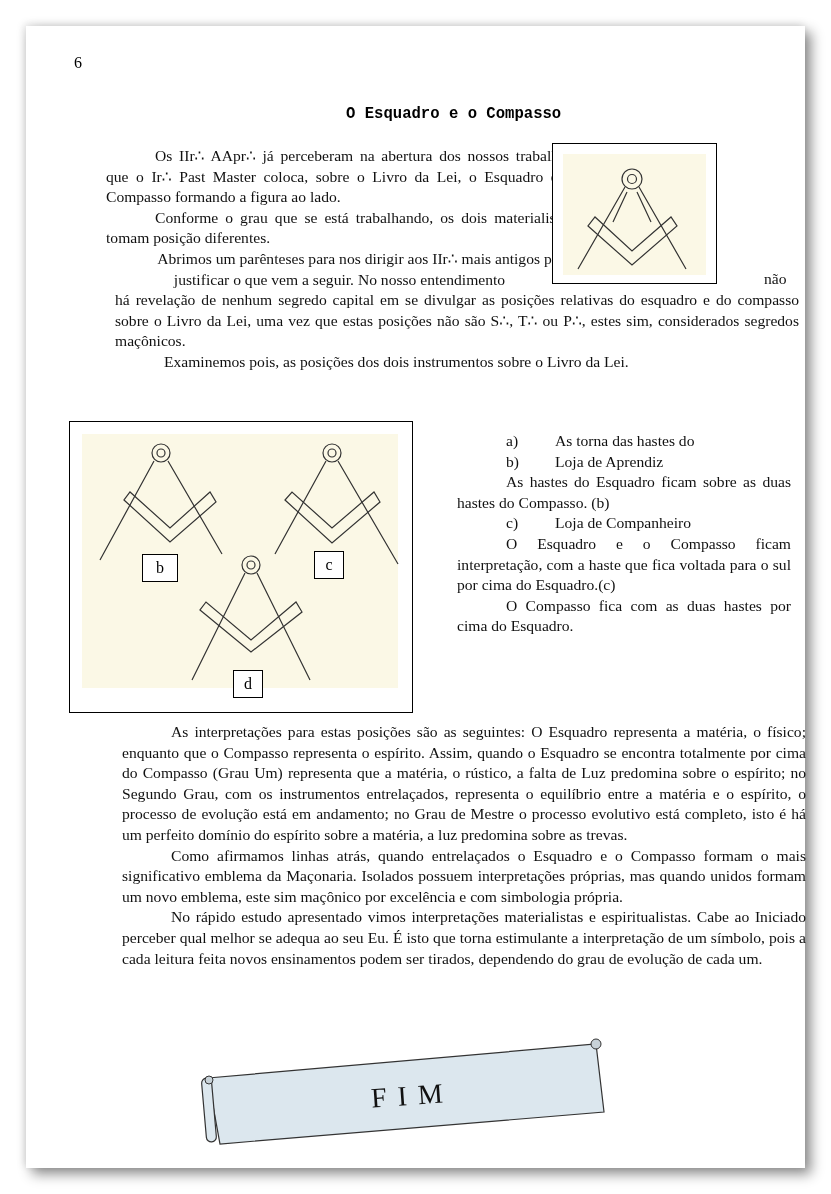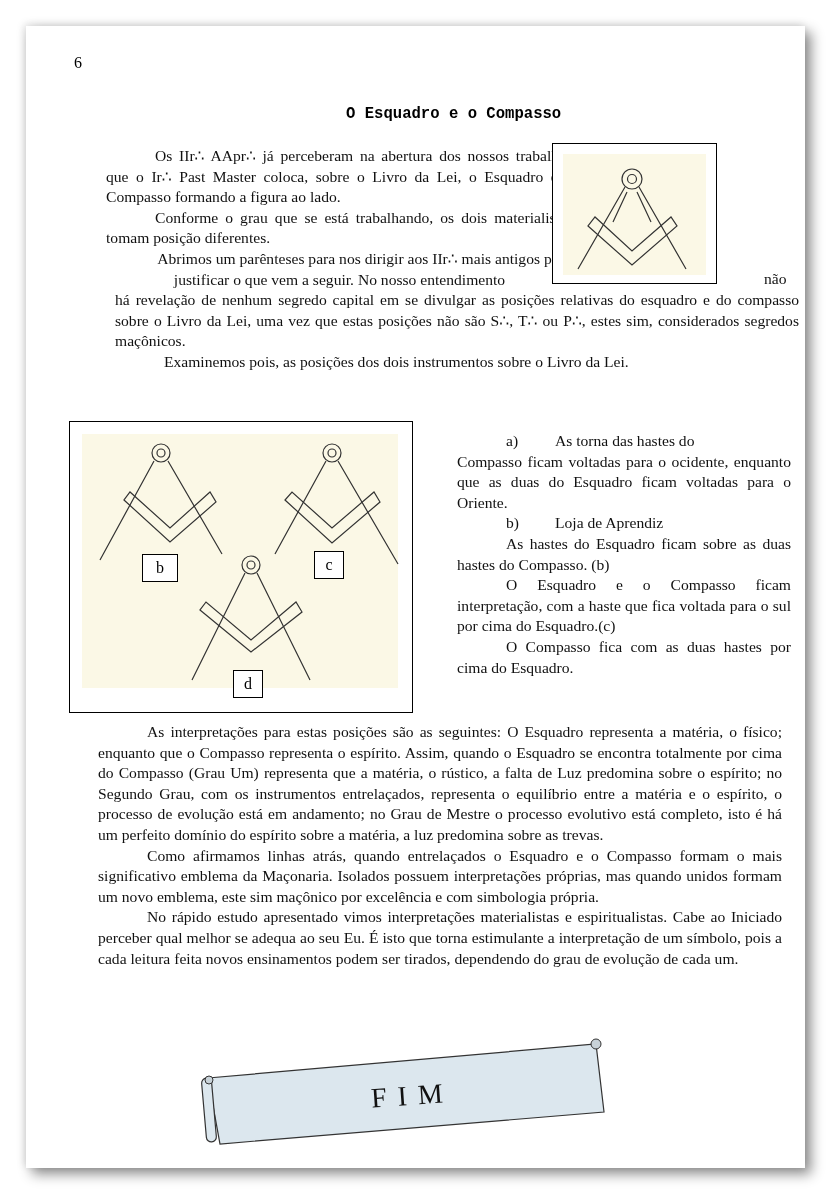--- a/index.html
+++ b/index.html
@@ -82,28 +82,28 @@
         </g>
       </g>
     </svg>
     <div class="lbl" style="left:72px; top:132px; width:34px; height:26px; line-height:26px;">b</div>
     <div class="lbl" style="left:244px; top:129px; width:28px; height:26px; line-height:26px;">c</div>
     <div class="lbl" style="left:163px; top:248px; width:28px; height:26px; line-height:26px;">d</div>
   </div>
 
   <div class="block txt" style="left:399px; top:405px; width:334px;">
     <p class="item-head" style="text-align:justify;"><span class="letter">a)</span><span>As torna das hastes do</span></p>
-    <p class="noind">Compasso ficam voltadas para o ocidente, enquanto que as duas do Esquadro ficam voltadas para o Oriente.</p>
     <p class="item-head"><span class="letter">b)</span><span>Loja de Aprendiz</span></p>
     <p>As hastes do Esquadro ficam sobre as duas hastes do Compasso. (b)</p>
+    <p class="item-head"><span class="letter">c)</span><span>Loja de Companheiro</span></p>
     <p>O Esquadro e o Compasso ficam interpretação, com a haste que fica voltada para o sul por cima do Esquadro.(c)</p>
     <p>O Compasso fica com as duas hastes por cima do Esquadro.</p>
   </div>
 
-  <div class="block txt" style="left:40px; top:696px; width:684px;">
+  <div class="block txt" style="left:64px; top:696px; width:684px;">
     <p>As interpretações para estas posições são as seguintes: O Esquadro representa a matéria, o físico; enquanto que o Compasso representa o espírito. Assim, quando o Esquadro se encontra totalmente por cima do Compasso (Grau Um) representa que a matéria, o rústico, a falta de Luz predomina sobre o espírito; no Segundo Grau, com os instrumentos entrelaçados, representa o equilíbrio entre a matéria e o espírito, o processo de evolução está em andamento; no Grau de Mestre o processo evolutivo está completo, isto é  há um perfeito domínio do espírito sobre a matéria, a luz predomina sobre as trevas.</p>
     <p>Como afirmamos linhas atrás, quando entrelaçados o Esquadro e o Compasso formam o mais significativo emblema da Maçonaria. Isolados possuem interpretações próprias, mas quando unidos formam um novo emblema, este sim maçônico por excelência e com simbologia própria.</p>
     <p>No rápido estudo apresentado vimos interpretações materialistas e espiritualistas. Cabe ao Iniciado perceber qual  melhor se adequa  ao seu Eu. É isto que torna estimulante a interpretação de um símbolo, pois a cada leitura feita novos ensinamentos podem ser tirados, dependendo do grau de evolução de cada um.</p>
   </div>
 
   <div class="scroll">
     <svg width="420" height="130">
       <path d="M10 52 L398 18 L406 86 L22 118 Z" fill="#dce7ee" stroke="#333" stroke-width="1.2"></path>
       <rect x="6" y="52" width="10" height="64" rx="5" fill="#dce7ee" stroke="#333" stroke-width="1.2" transform="rotate(-5 11 84)"></rect>
       <circle cx="11" cy="54" r="4" fill="#c8d2d8" stroke="#333"></circle>

